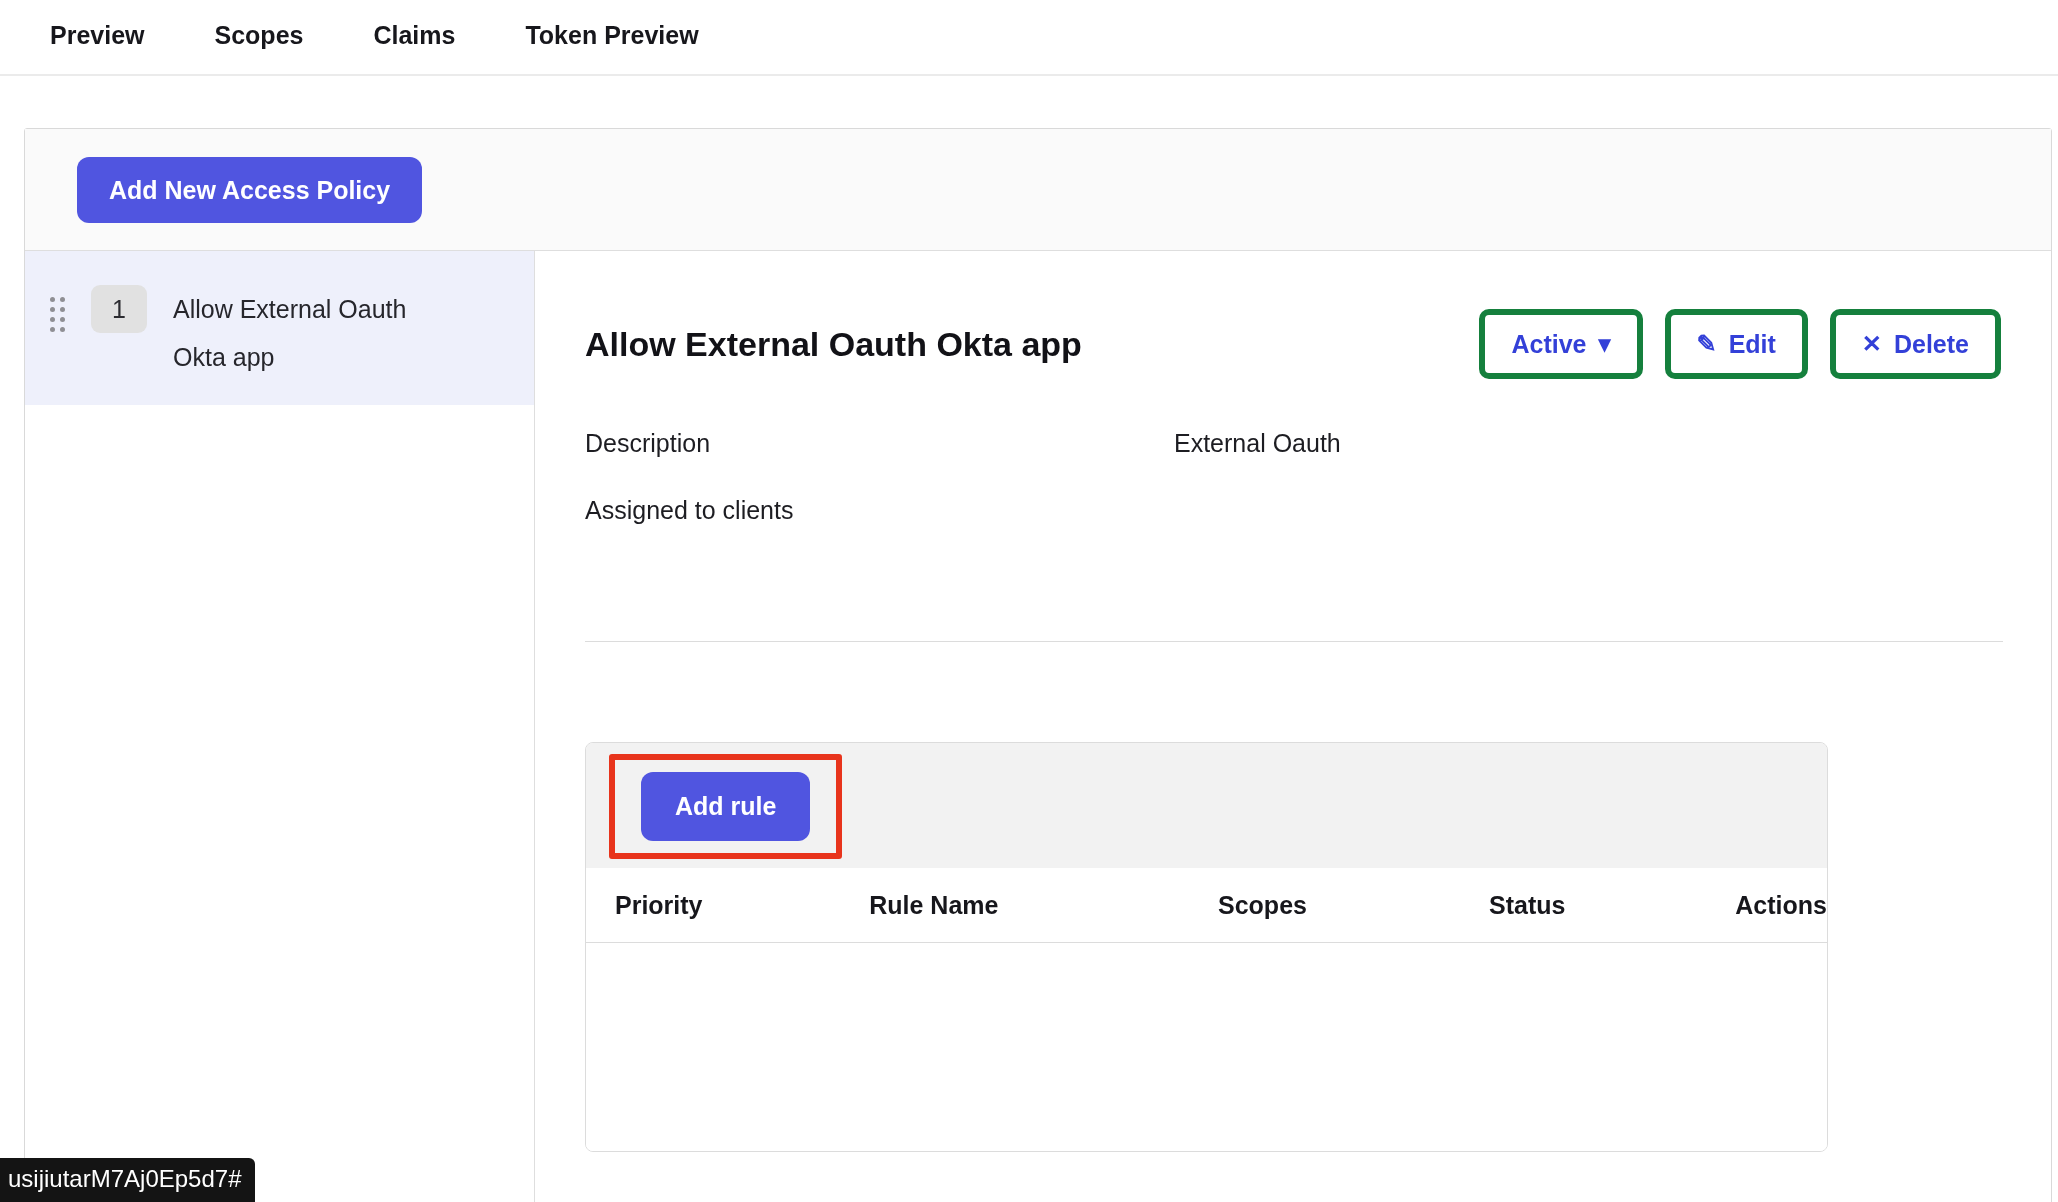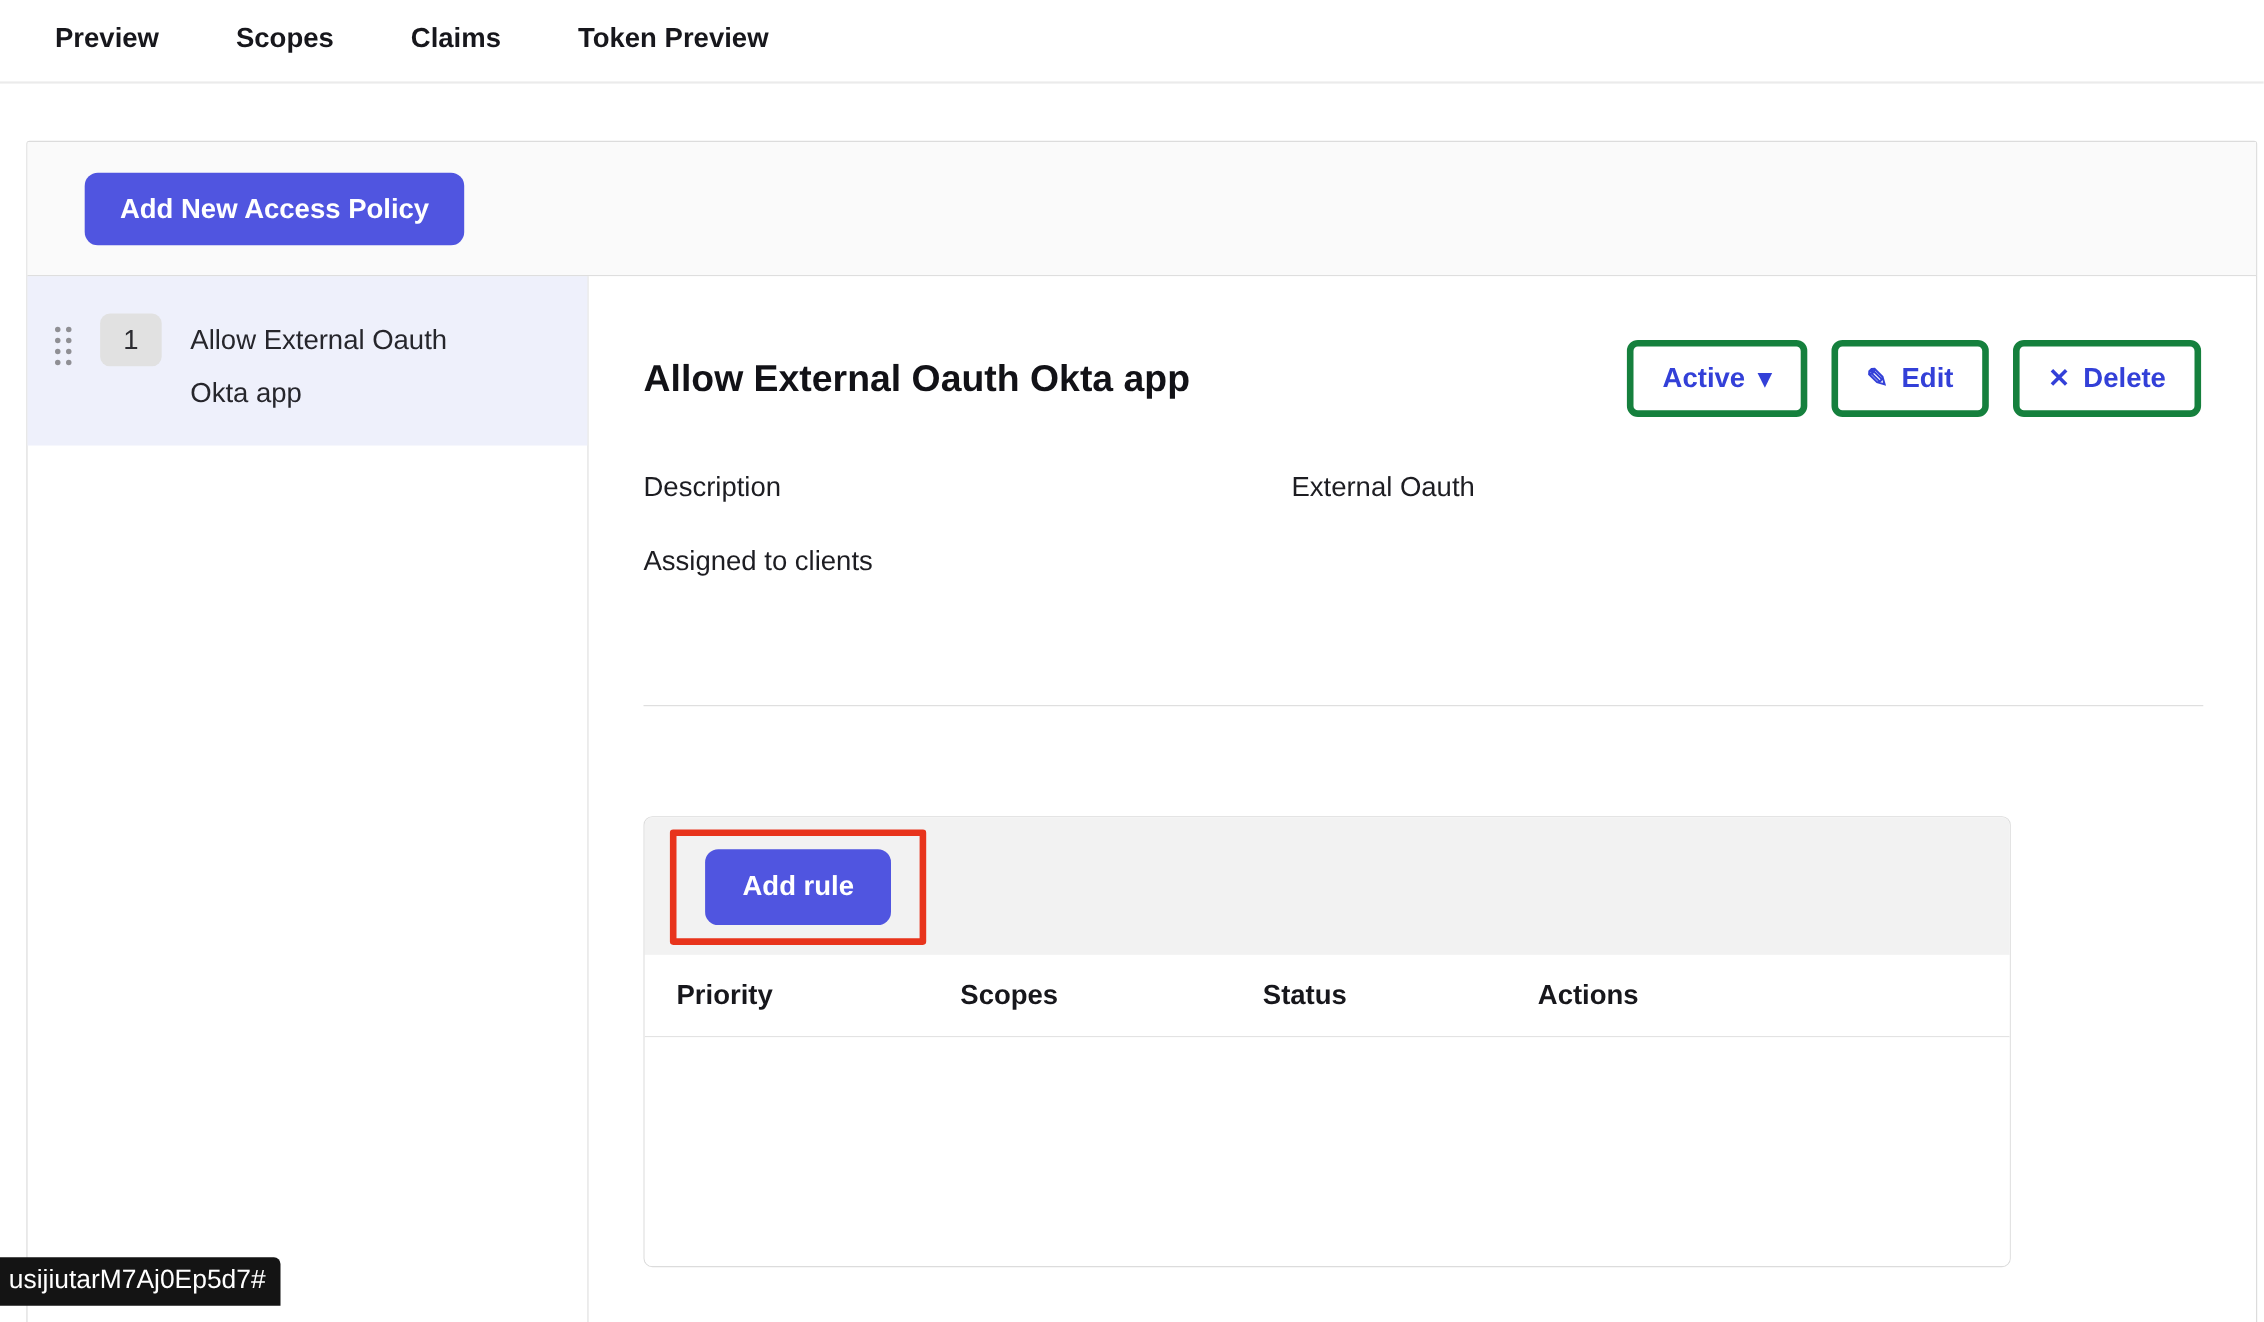--- a/index.html
+++ b/index.html
@@ -122,21 +122,21 @@
   }
   .col-1 { width: 287px; padding-left: 29px; }
   .col-2 { width: 354px; }
   .col-3 { width: 275px; }
   .col-4 { width: 250px; }
   .col-5 { flex: 1; }
   .rules-body { height: 208px; background: #fff; }
 
   
   .status-bar {
-    position: absolute; left: 0; bottom: 15px;
+    position: absolute; left: 0; bottom: 0;
     background: #141414; color: #fff; font-size: 24px;
     padding: 7px 14px 9px 8px; border-top-right-radius: 6px;
     white-space: nowrap;
   }
 </style>
 </head>
 <body>
 
 <nav class="tabbar">
   <div class="tab">Preview</div>
@@ -202,20 +202,21 @@
 
       <div class="rules-card">
         <div class="rules-header">
           <span class="annotation-box">
             <button class="btn-primary add-rule-btn">Add rule</button>
           </span>
         </div>
 
         <div class="rules-thead">
           <div class="col-1">Priority</div>
+          <div class="col-2">Rule Name</div>
           <div class="col-3">Scopes</div>
           <div class="col-4">Status</div>
           <div class="col-5">Actions</div>
         </div>
 
         <div class="rules-body"></div>
       </div>
 
     </div>
   </div>

